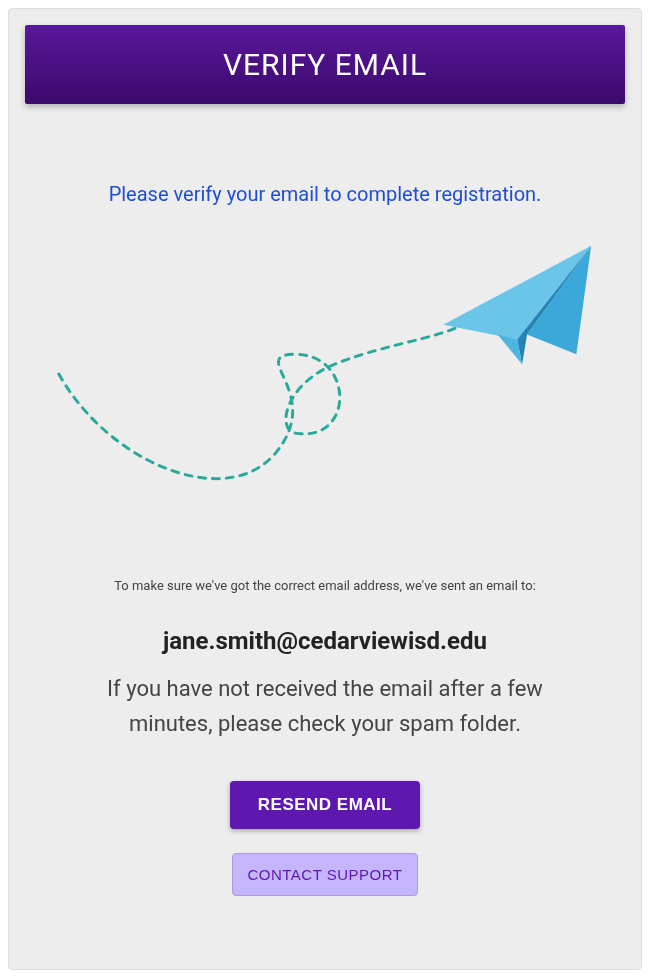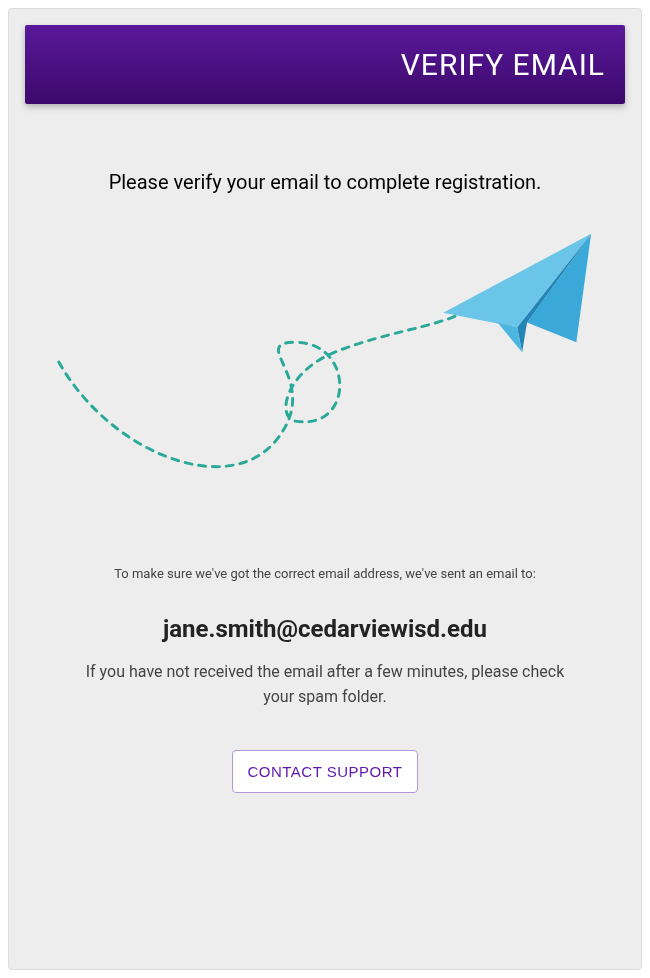--- a/index.html
+++ b/index.html
@@ -21,39 +21,39 @@
       border-radius: 4px;
       border: 1px solid #ddd;
       width: 100%;
       height: 100%;
       overflow: hidden;
     }
     
     .header {
       background: linear-gradient(to bottom, #5a189a, #3c096c);
       color: #ffffff;
-      text-align: right;
+      text-align: center;
       padding: 22px 20px;
       font-size: 30px;
       font-weight: 400;
       letter-spacing: 1px;
       margin: 16px;
       border-radius: 2px;
       box-shadow: 0 3px 6px rgba(0,0,0,0.25);
     }
     
     .content {
       padding: 20px 40px 40px 40px;
       text-align: center;
     }
     
     .intro-text {
-      color: #000000;
+      color: #1d4ed8;
       font-size: 20px;
-      margin-top: 30px;
+      margin-top: 42px;
       margin-bottom: 20px;
     }
     
     .illustration {
       width: 100%;
       margin: 30px 0 50px 0;
     }
     
     .confirm-text {
       color: #444;
@@ -64,21 +64,21 @@
     
     .email-address {
       color: #222;
       font-size: 24px;
       font-weight: 700;
       margin-bottom: 16px;
     }
     
     .spam-text {
       color: #444;
-      font-size: 16px;
+      font-size: 22px;
       line-height: 1.6;
       margin: 0 20px 40px 20px;
     }
     
     .button-group {
       display: flex;
       flex-direction: column;
       align-items: center;
       gap: 24px;
     }
@@ -90,21 +90,21 @@
       padding: 14px 28px;
       font-size: 17px;
       font-weight: 600;
       letter-spacing: 0.5px;
       border-radius: 4px;
       cursor: pointer;
       box-shadow: 0 2px 5px rgba(0,0,0,0.3);
     }
     
     .btn-secondary {
-      background: #ffffff;
+      background: #c4b5fd;
       color: #5e17af;
       border: 1px solid #b298d8;
       padding: 12px 14px;
       font-size: 15px;
       font-weight: 500;
       letter-spacing: 0.5px;
       border-radius: 4px;
       cursor: pointer;
     }
   </style>
@@ -142,16 +142,17 @@
       </svg>
     </div>
 
     <p class="confirm-text">To make sure we've got the correct email address, we've sent an email to:</p>
 
     <p class="email-address">jane.smith@cedarviewisd.edu</p>
 
     <p class="spam-text">If you have not received the email after a few minutes, please check your spam folder.</p>
 
     <div class="button-group">
+      <button class="btn-primary">RESEND EMAIL</button>
       <button class="btn-secondary">CONTACT SUPPORT</button>
     </div>
   </div>
 </div>
 
 </body></html>

